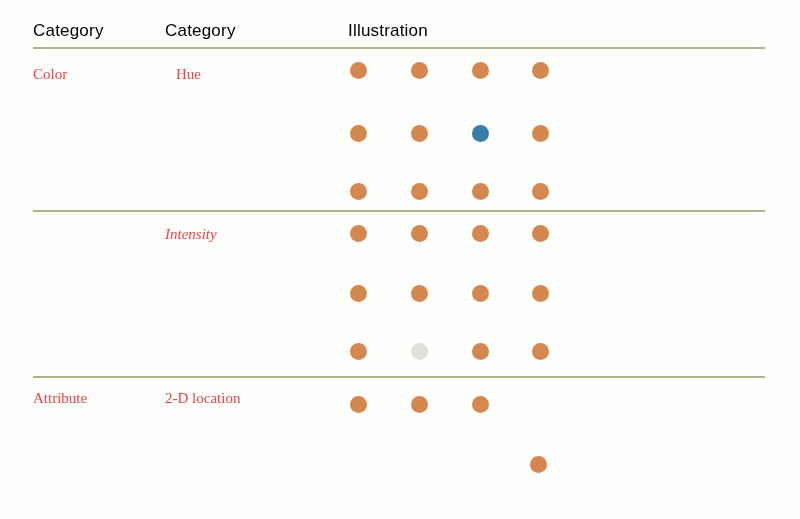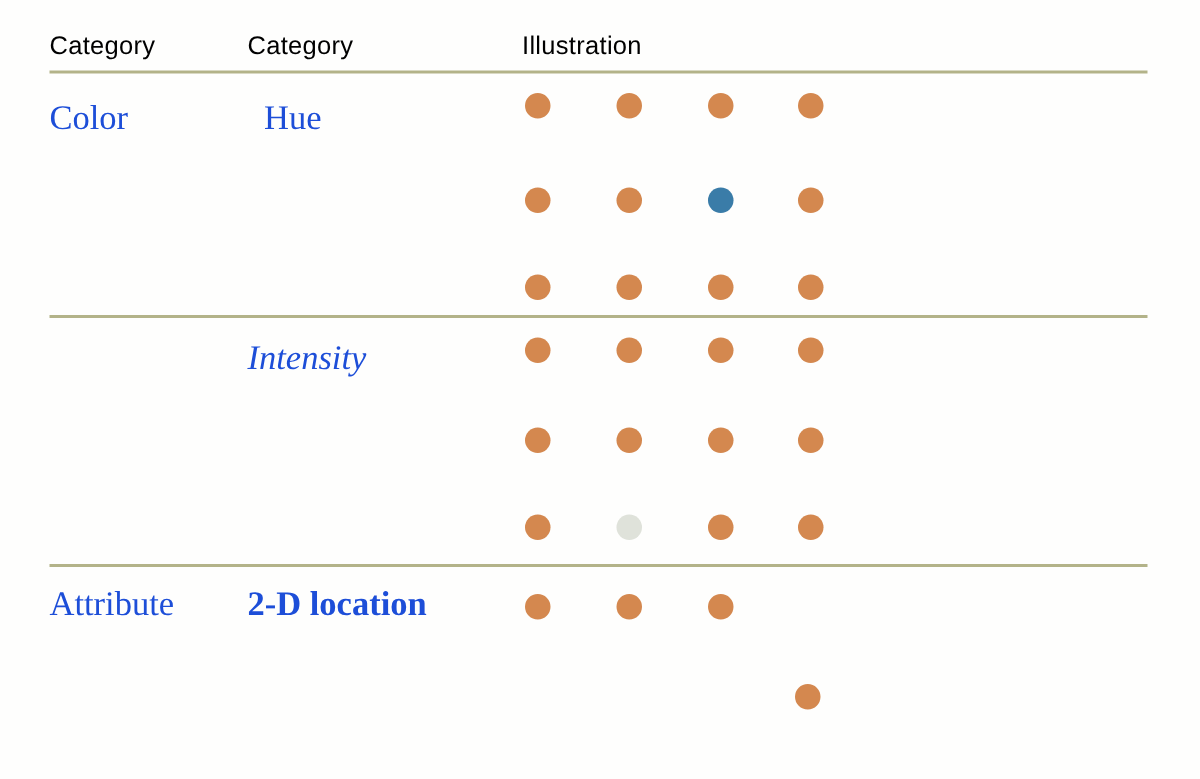--- a/index.html
+++ b/index.html
@@ -38,29 +38,29 @@
     border: 0;
   }
   #rule-1 { left: 33px; top: 47px;  width: 732px; }
   #rule-2 { left: 33px; top: 210px; width: 732px; }
   #rule-3 { left: 33px; top: 376px; width: 732px; }
 
   
   .label {
     position: absolute;
     font-family: "Liberation Serif", "DejaVu Serif", serif;
-    font-size: 23px;
-    color: #1d4ed8;
+    font-size: 15px;
+    color: #ef4444;
     white-space: nowrap;
   }
   #lbl-color     { left: 33px;  top: 66px; }
   #lbl-hue       { left: 176px; top: 66px; }
   #lbl-intensity { left: 165px; top: 226px; font-style: italic; }
   #lbl-position  { left: 33px;  top: 390px; }
-  #lbl-2d        { left: 165px; top: 390px; font-weight: bold; }
+  #lbl-2d        { left: 165px; top: 390px; }
 
   
   .dot {
     position: absolute;
     width: 17px;
     height: 17px;
     border-radius: 50%;
     background: #d4884f;
   }
 </style>

